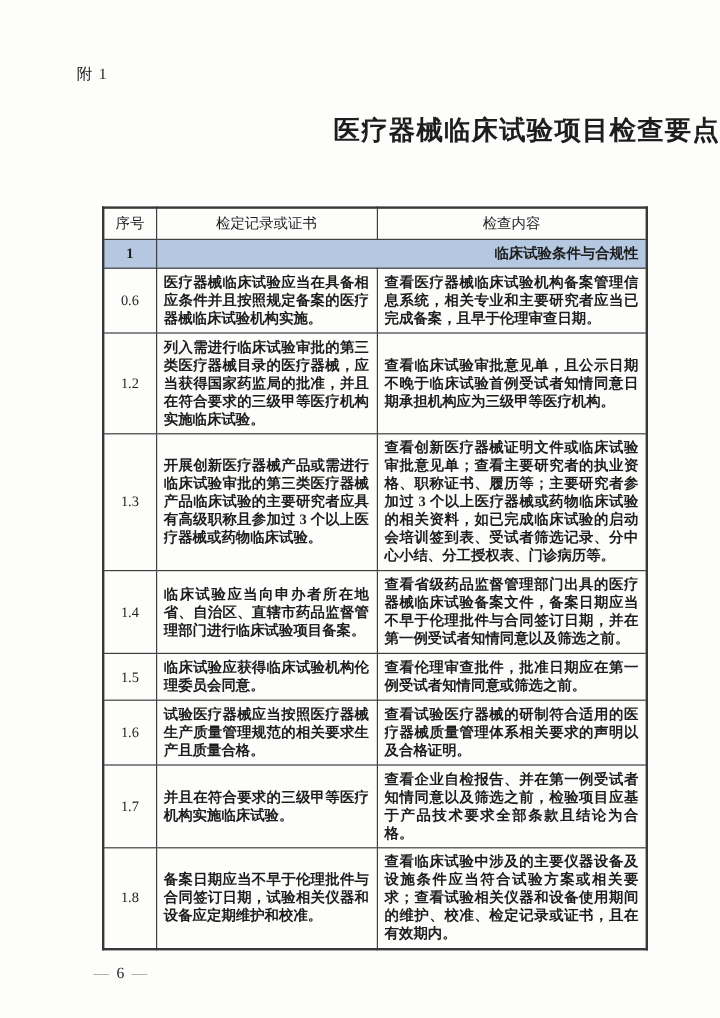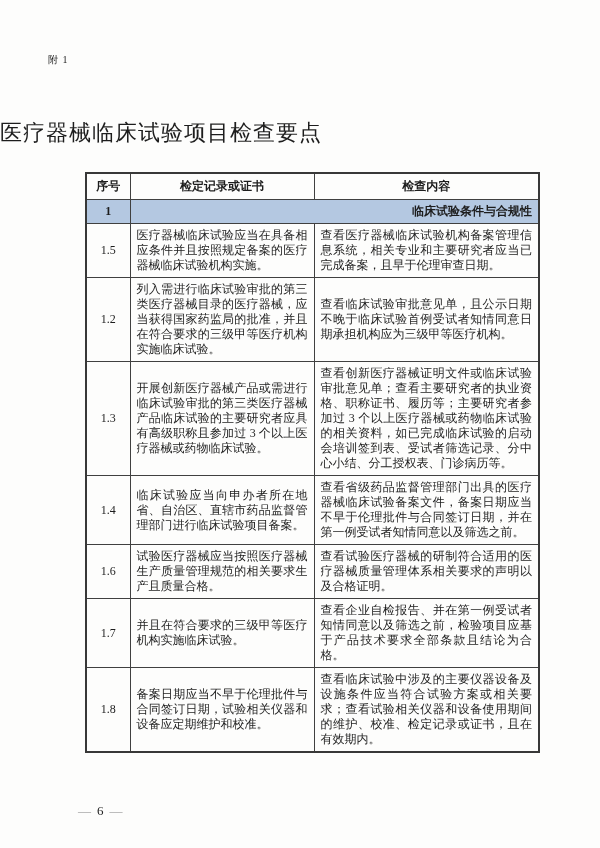--- a/index.html
+++ b/index.html
@@ -8,65 +8,66 @@
     width: 600px;
     height: 848px;
     background: #fdfdfc;
     position: relative;
     font-family: "Liberation Serif", serif;
     color: #1d1d1d;
     overflow: hidden;
   }
   .attachment-label {
     position: absolute;
-    left: 48px;
+    left: 64px;
     top: 53px;
-    font-size: 10px;
+    font-size: 13px;
     letter-spacing: 1px;
   }
   .doc-title {
     position: absolute;
     left: 0;
-    top: 118px;
+    top: 94px;
     width: 100%;
-    text-align: left;
+    text-align: right;
     font-size: 22px;
-    font-weight: normal;
+    font-weight: bold;
     letter-spacing: 1px;
   }
   table.inspection-table {
     position: absolute;
     left: 85px;
     top: 172px;
     width: 453px;
     border-collapse: collapse;
     table-layout: fixed;
     border: 2px solid #383838;
   }
   .inspection-table th,
   .inspection-table td {
     border: 1px solid #404040;
     font-size: 12px;
     line-height: 15px;
     vertical-align: middle;
     padding: 4px 6px;
   }
   .inspection-table th {
-    font-weight: bold;
+    font-weight: normal;
     text-align: center;
     padding: 5px 2px;
     background: #fdfdfc;
   }
   .cell-no {
     text-align: center;
     padding: 4px 2px;
   }
   .cell-text {
     text-align: justify;
     text-justify: inter-character;
+    font-weight: bold;
   }
   tr.section-row td {
     background: var(--section-bg, #b4c8e1);
     font-weight: bold;
   }
   tr.section-row td.section-title-cell {
     text-align: right;
     padding-left: 7px;
   }
   .page-footer {
@@ -101,38 +102,43 @@
       <th>检定记录或证书</th>
       <th>检查内容</th>
     </tr>
   </thead>
   <tbody>
     <tr class="section-row">
       <td class="cell-no">1</td>
       <td class="section-title-cell" colspan="2">临床试验条件与合规性</td>
     </tr>
     <tr>
-      <td class="cell-no">1.5</td>
+      <td class="cell-no">0.6</td>
       <td class="cell-text">医疗器械临床试验应当在具备相应条件并且按照规定备案的医疗器械临床试验机构实施。</td>
       <td class="cell-text">查看医疗器械临床试验机构备案管理信息系统，相关专业和主要研究者应当已完成备案，且早于伦理审查日期。</td>
     </tr>
     <tr>
       <td class="cell-no">1.2</td>
       <td class="cell-text">列入需进行临床试验审批的第三类医疗器械目录的医疗器械，应当获得国家药监局的批准，并且在符合要求的三级甲等医疗机构实施临床试验。</td>
       <td class="cell-text">查看临床试验审批意见单，且公示日期不晚于临床试验首例受试者知情同意日期承担机构应为三级甲等医疗机构。</td>
     </tr>
     <tr>
       <td class="cell-no">1.3</td>
       <td class="cell-text">开展创新医疗器械产品或需进行临床试验审批的第三类医疗器械产品临床试验的主要研究者应具有高级职称且参加过 3 个以上医疗器械或药物临床试验。</td>
       <td class="cell-text">查看创新医疗器械证明文件或临床试验审批意见单；查看主要研究者的执业资格、职称证书、履历等；主要研究者参加过 3 个以上医疗器械或药物临床试验的相关资料，如已完成临床试验的启动会培训签到表、受试者筛选记录、分中心小结、分工授权表、门诊病历等。</td>
     </tr>
     <tr>
       <td class="cell-no">1.4</td>
       <td class="cell-text">临床试验应当向申办者所在地省、自治区、直辖市药品监督管理部门进行临床试验项目备案。</td>
       <td class="cell-text">查看省级药品监督管理部门出具的医疗器械临床试验备案文件，备案日期应当不早于伦理批件与合同签订日期，并在第一例受试者知情同意以及筛选之前。</td>
+    </tr>
+    <tr>
+      <td class="cell-no">1.5</td>
+      <td class="cell-text">临床试验应获得临床试验机构伦理委员会同意。</td>
+      <td class="cell-text">查看伦理审查批件，批准日期应在第一例受试者知情同意或筛选之前。</td>
     </tr>
     <tr>
       <td class="cell-no">1.6</td>
       <td class="cell-text">试验医疗器械应当按照医疗器械生产质量管理规范的相关要求生产且质量合格。</td>
       <td class="cell-text">查看试验医疗器械的研制符合适用的医疗器械质量管理体系相关要求的声明以及合格证明。</td>
     </tr>
     <tr>
       <td class="cell-no">1.7</td>
       <td class="cell-text">并且在符合要求的三级甲等医疗机构实施临床试验。</td>
       <td class="cell-text">查看企业自检报告、并在第一例受试者知情同意以及筛选之前，检验项目应基于产品技术要求全部条款且结论为合格。</td>

